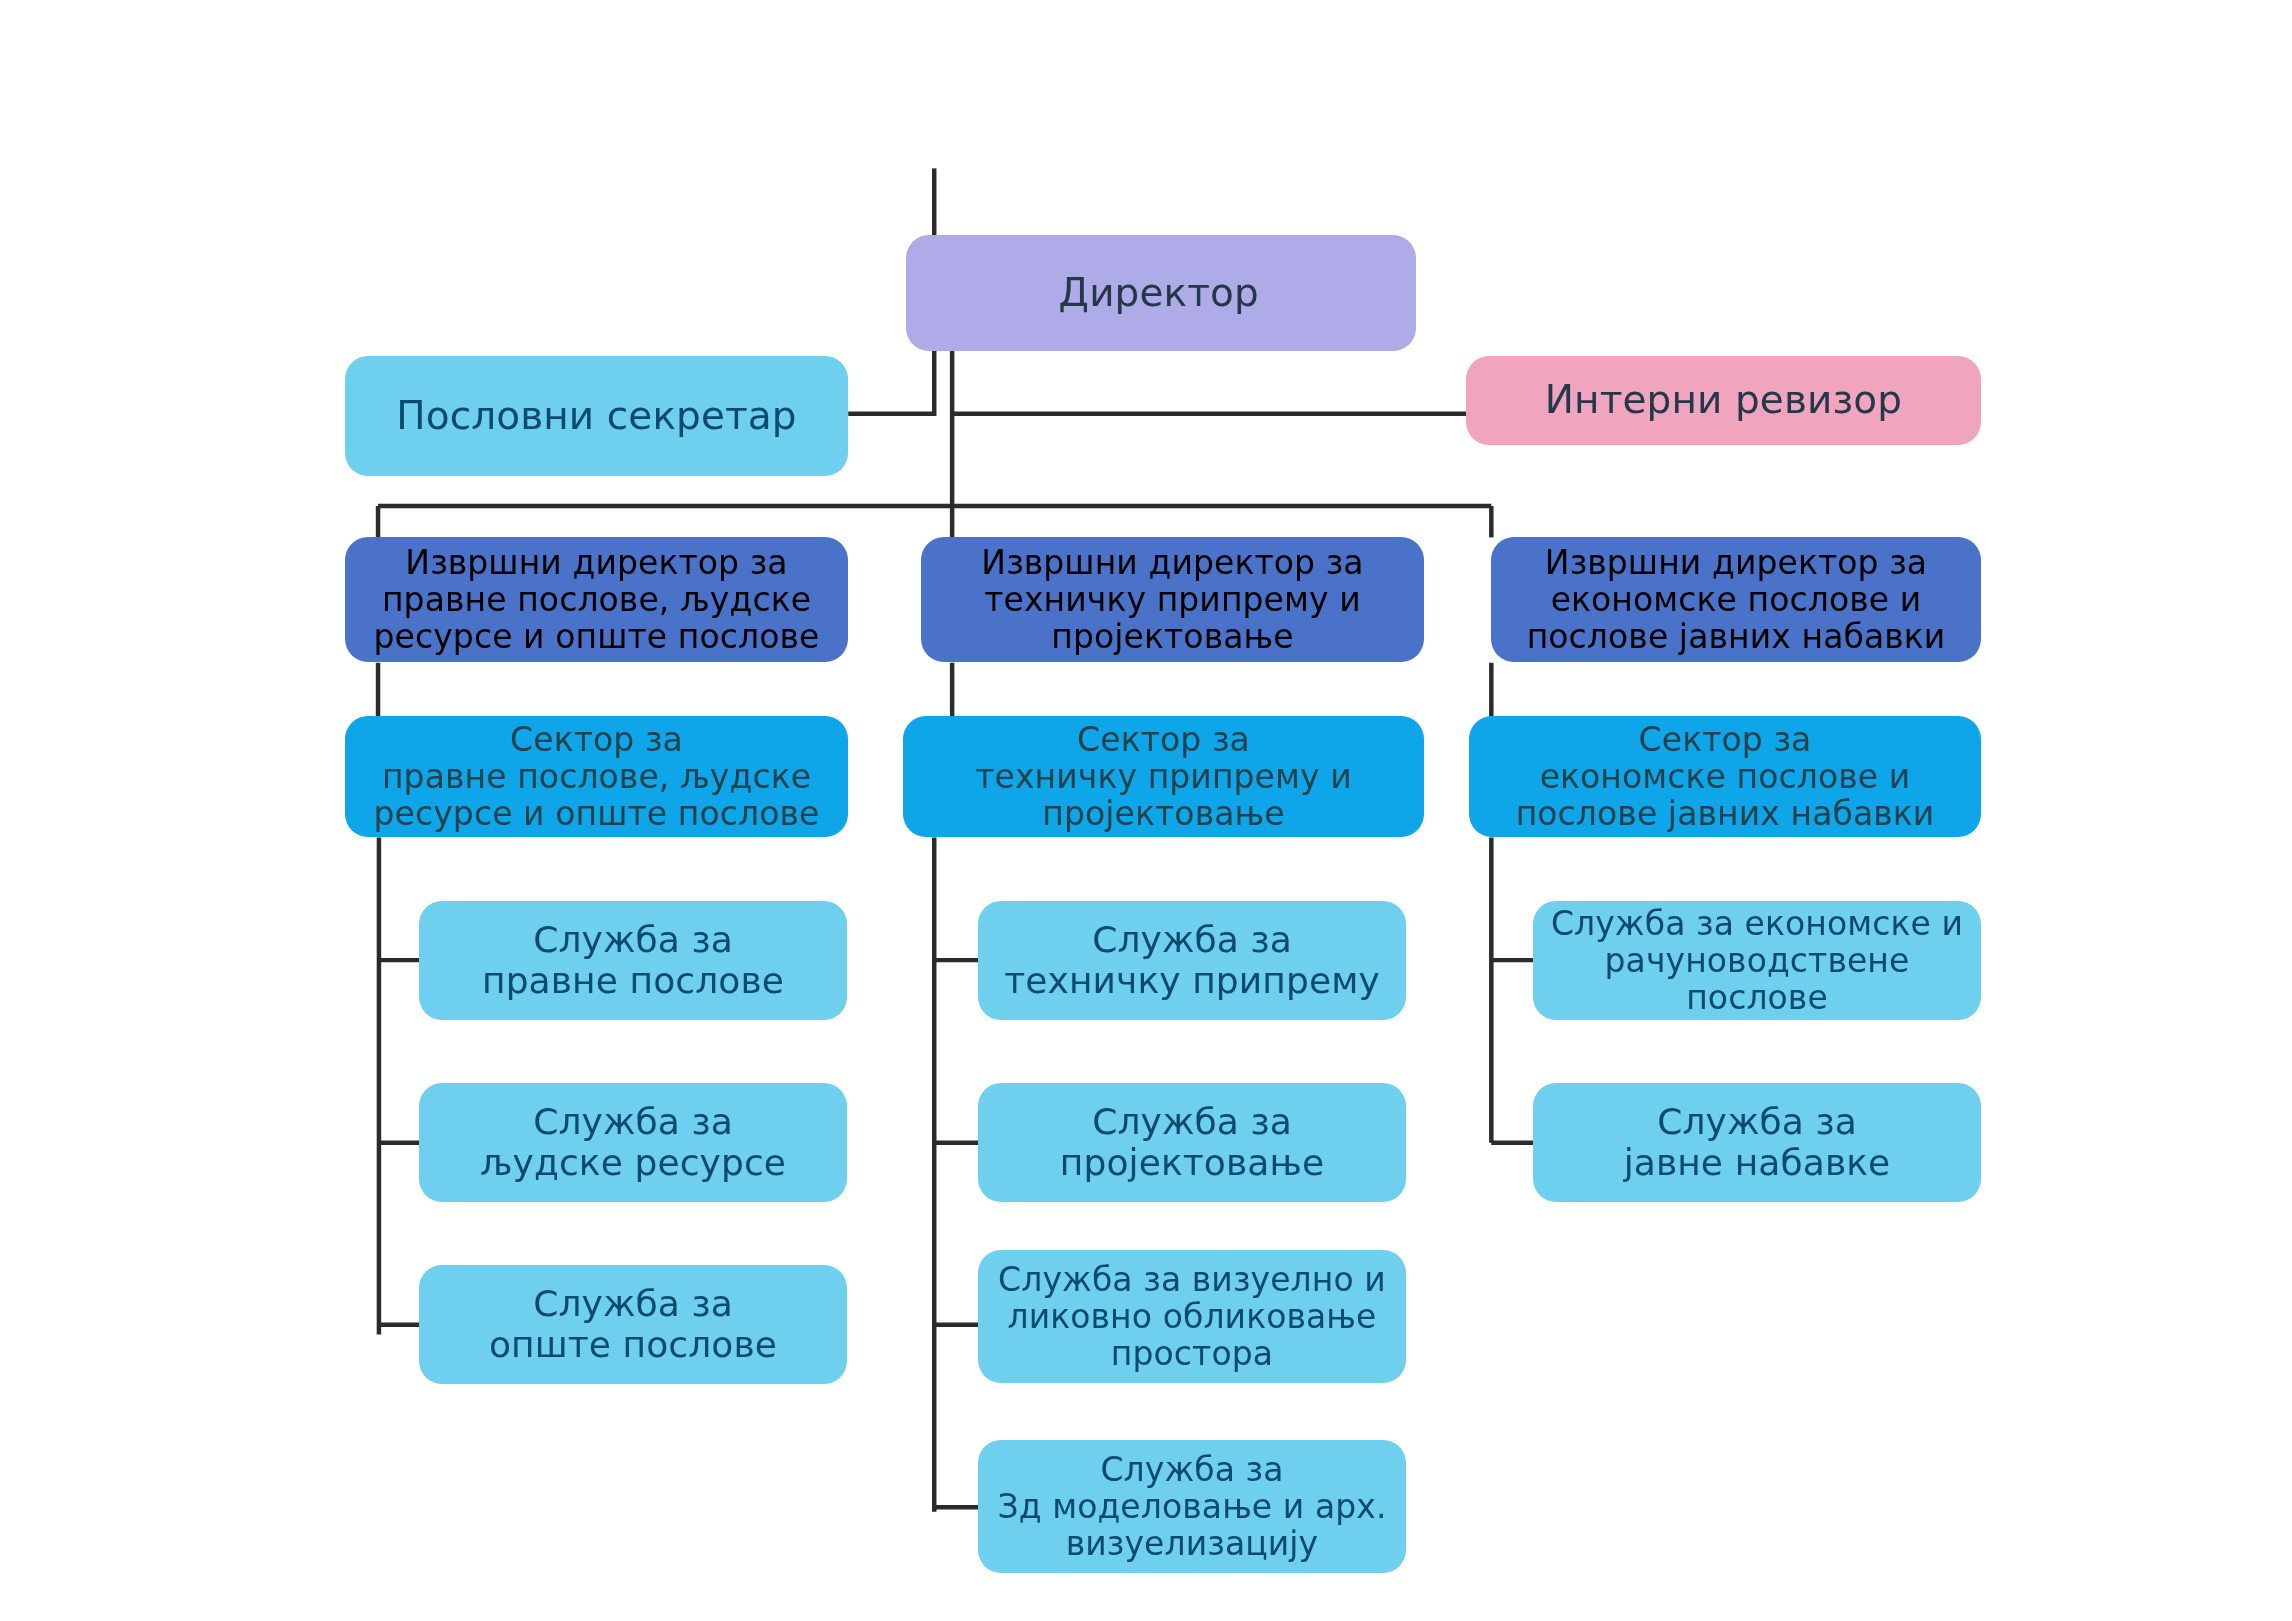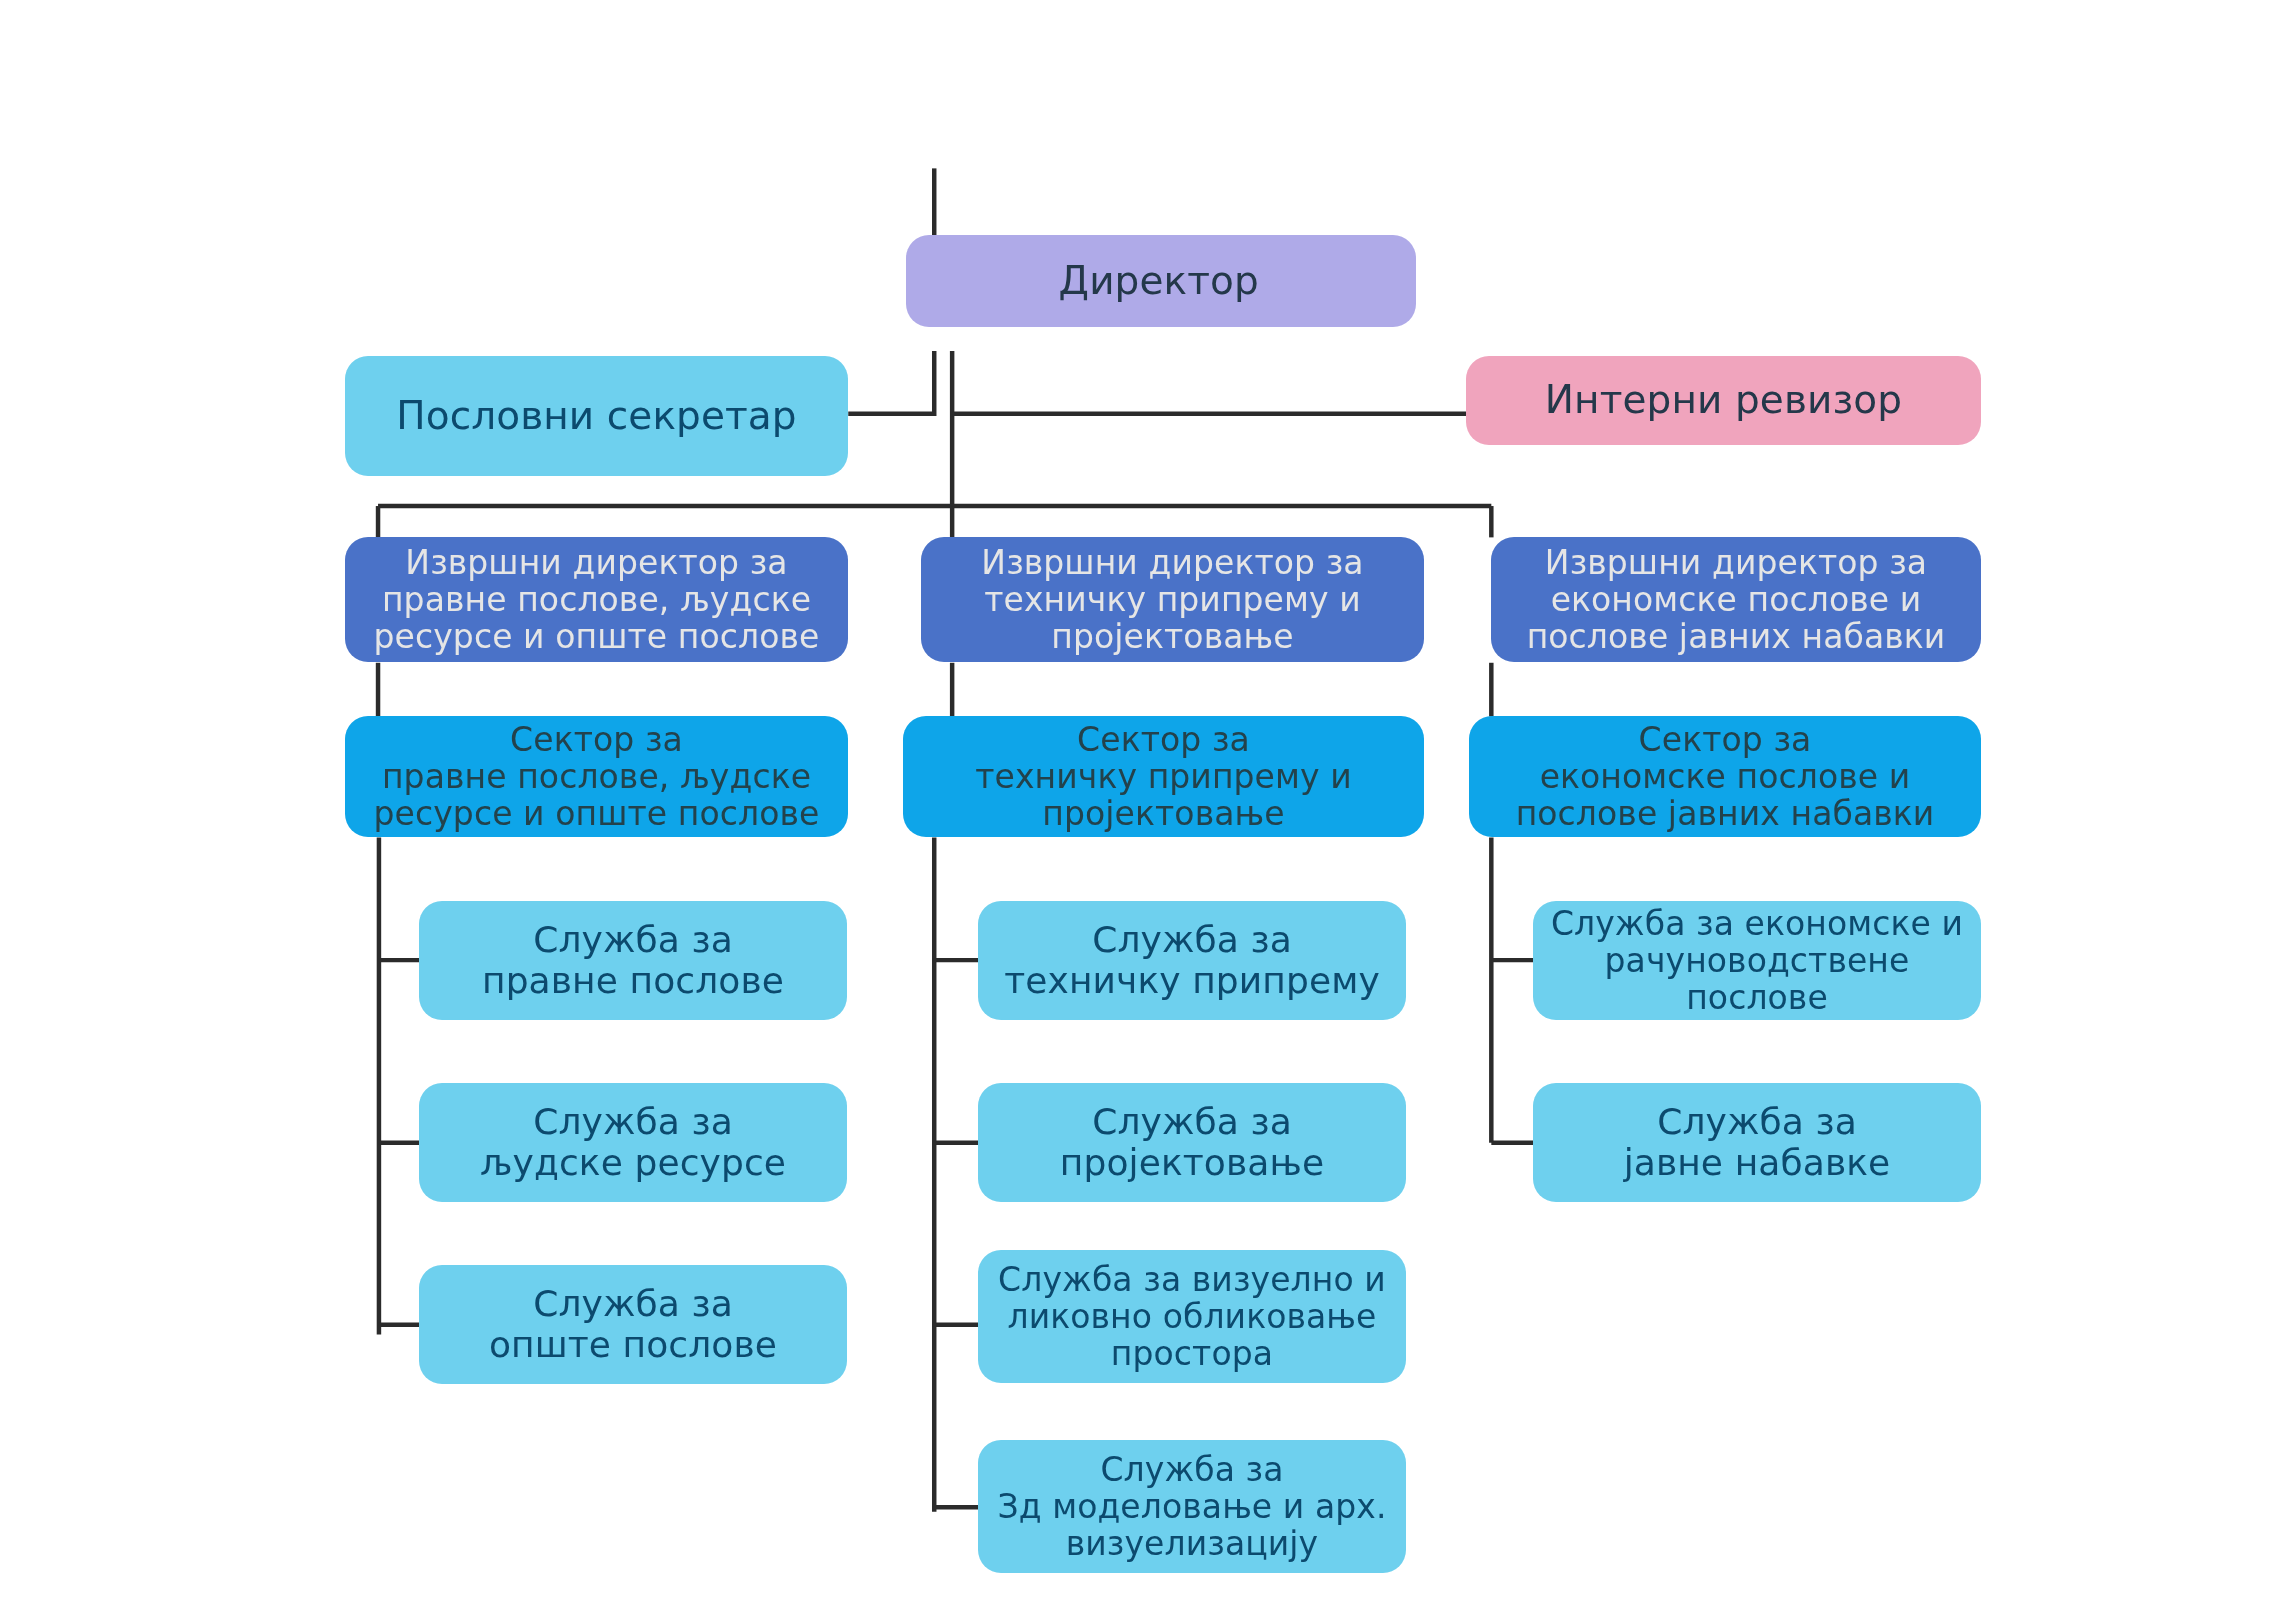--- a/index.html
+++ b/index.html
@@ -24,21 +24,21 @@
     text-align:center;
     border-radius:23px;
     color:#24384a;
     line-height:1.13;
     padding:3.6px 12.5px;
     white-space:pre-line;
     letter-spacing:0.1px;
   }
   .pink   {background:#f0a4bd;}
   .purple {background:#afaae8;}
-  .exec   {background:#4a72c8;color:#e5e5e5;}
+  .exec   {background:#4a72c8;color:#000000;}
   .sector {background:#0ea5e9;color:#23424c;}
   .light  {background:#6ed0ee;color:#0c4a6e;}
 
   .t-xl{font-size:39px;}
   .t-lg{font-size:36px;}
   .t-md{font-size:33px;}
 </style>
 </head>
 <body>
 
@@ -75,21 +75,21 @@
       <path d="M1043 1479 L1092 1479"></path>
       <path d="M1043 1683 L1092 1683"></path>
 
       <path d="M1665 935 L1665 1276"></path>
       <path d="M1665 1072 L1712 1072"></path>
       <path d="M1665 1276 L1712 1276"></path>
     </g>
   </svg>
 
 
-  <div class="node purple t-xl" style="left:906px;top:235px;width:510px;height:92px;padding-left:8px;">
+  <div class="node purple t-xl" style="left:906px;top:235px;width:510px;height:116px;padding-left:8px;">
     <span>Директор</span>
   </div>
 
   <div class="node light t-xl" style="left:345px;top:356px;width:503px;height:120px;">
     <span>Пословни секретар</span>
   </div>
 
   <div class="node pink t-xl" style="left:1466px;top:356px;width:515px;height:89px;">
     <span>Интерни ревизор</span>
   </div>

